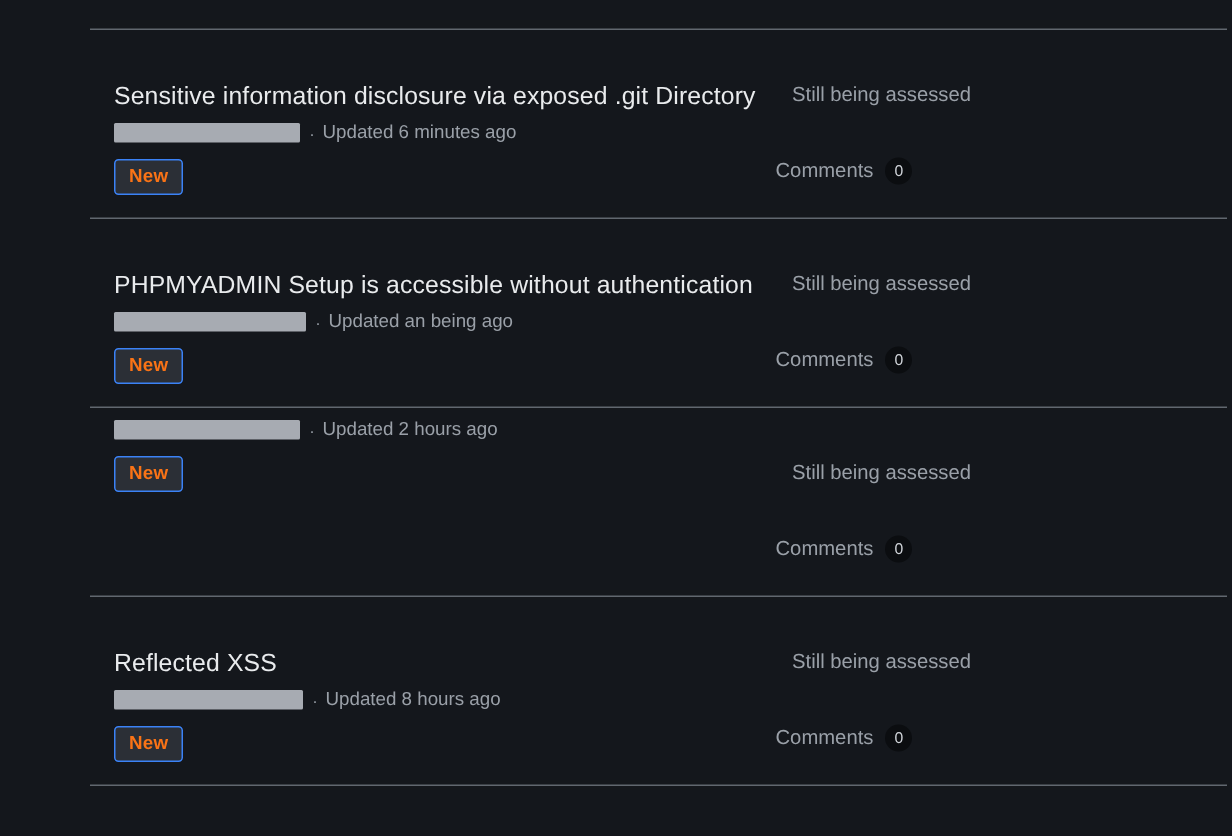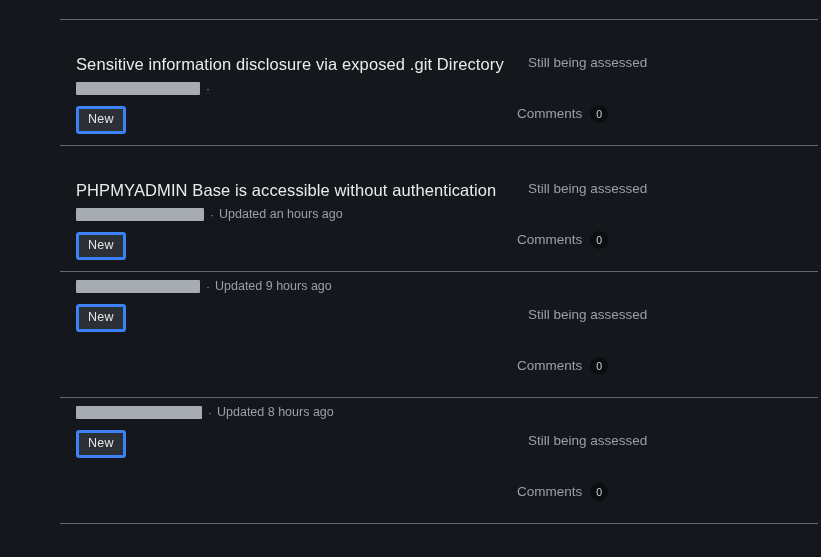--- a/index.html
+++ b/index.html
@@ -113,25 +113,25 @@
     line-height: 15px;
     white-space: nowrap;
   }
 
   .badge-new {
     display: inline-block;
     margin-top: 10px;
     padding: 4px 9px 5px 9px;
     font-size: 12.5px;
     line-height: 13px;
-    color: #e5e5e5;
+    color: #f97316;
     background: #2b2f36;
-    border: 3px solid #3b82f6;
+    border: 1px solid #3b82f6;
     border-radius: 3px;
-    font-weight: 400;
+    font-weight: 700;
     letter-spacing: .2px;
   }
 
   
   .row-side {
     position: absolute;
     right: 18px;
     top: 0;
     width: 210px;
     text-align: left;
@@ -182,80 +182,82 @@
 
   <div class="rows">
 
     <div class="report-row">
       <div class="row-inner">
         <div class="row-main">
           <div class="report-title">Sensitive information disclosure via exposed .git Directory</div>
           <div class="meta-line">
             <span class="redacted-bar" style="width:124px"></span>
             <span class="meta-sep">·</span>
-          </div>
-          <div><span class="badge-new">New</span></div>
-        </div>
-        <div class="row-side">
-          <div class="status-text">Still being assessed</div>
-          <div class="comments-line">
-            <span class="comments-label">Comments</span>
-            <span class="comments-count">0</span>
-          </div>
-        </div>
-      </div>
-      <div class="row-divider"></div>
-    </div>
-
-    <div class="report-row">
-      <div class="row-inner">
-        <div class="row-main">
-          <div class="report-title">PHPMYADMIN Base is accessible without authentication</div>
+            <span class="meta-updated">Updated 6 minutes ago</span>
+          </div>
+          <div><span class="badge-new">New</span></div>
+        </div>
+        <div class="row-side">
+          <div class="status-text">Still being assessed</div>
+          <div class="comments-line">
+            <span class="comments-label">Comments</span>
+            <span class="comments-count">0</span>
+          </div>
+        </div>
+      </div>
+      <div class="row-divider"></div>
+    </div>
+
+    <div class="report-row">
+      <div class="row-inner">
+        <div class="row-main">
+          <div class="report-title">PHPMYADMIN Setup is accessible without authentication</div>
           <div class="meta-line">
             <span class="redacted-bar" style="width:128px"></span>
             <span class="meta-sep">·</span>
-            <span class="meta-updated">Updated an hours ago</span>
+            <span class="meta-updated">Updated an being ago</span>
           </div>
           <div><span class="badge-new">New</span></div>
         </div>
         <div class="row-side">
           <div class="status-text">Still being assessed</div>
           <div class="comments-line">
             <span class="comments-label">Comments</span>
             <span class="comments-count">0</span>
           </div>
         </div>
       </div>
       <div class="row-divider"></div>
     </div>
 
     <div class="report-row">
       <div class="row-inner">
         <div class="row-main">
           <div class="meta-line">
             <span class="redacted-bar" style="width:124px"></span>
             <span class="meta-sep">·</span>
-            <span class="meta-updated">Updated 9 hours ago</span>
-          </div>
-          <div><span class="badge-new">New</span></div>
-        </div>
-        <div class="row-side">
-          <div class="status-text">Still being assessed</div>
-          <div class="comments-line">
-            <span class="comments-label">Comments</span>
-            <span class="comments-count">0</span>
-          </div>
-        </div>
-      </div>
-      <div class="row-divider"></div>
-    </div>
-
-    <div class="report-row">
-      <div class="row-inner">
-        <div class="row-main">
+            <span class="meta-updated">Updated 2 hours ago</span>
+          </div>
+          <div><span class="badge-new">New</span></div>
+        </div>
+        <div class="row-side">
+          <div class="status-text">Still being assessed</div>
+          <div class="comments-line">
+            <span class="comments-label">Comments</span>
+            <span class="comments-count">0</span>
+          </div>
+        </div>
+      </div>
+      <div class="row-divider"></div>
+    </div>
+
+    <div class="report-row">
+      <div class="row-inner">
+        <div class="row-main">
+          <div class="report-title">Reflected XSS</div>
           <div class="meta-line">
             <span class="redacted-bar" style="width:126px"></span>
             <span class="meta-sep">·</span>
             <span class="meta-updated">Updated 8 hours ago</span>
           </div>
           <div><span class="badge-new">New</span></div>
         </div>
         <div class="row-side">
           <div class="status-text">Still being assessed</div>
           <div class="comments-line">

